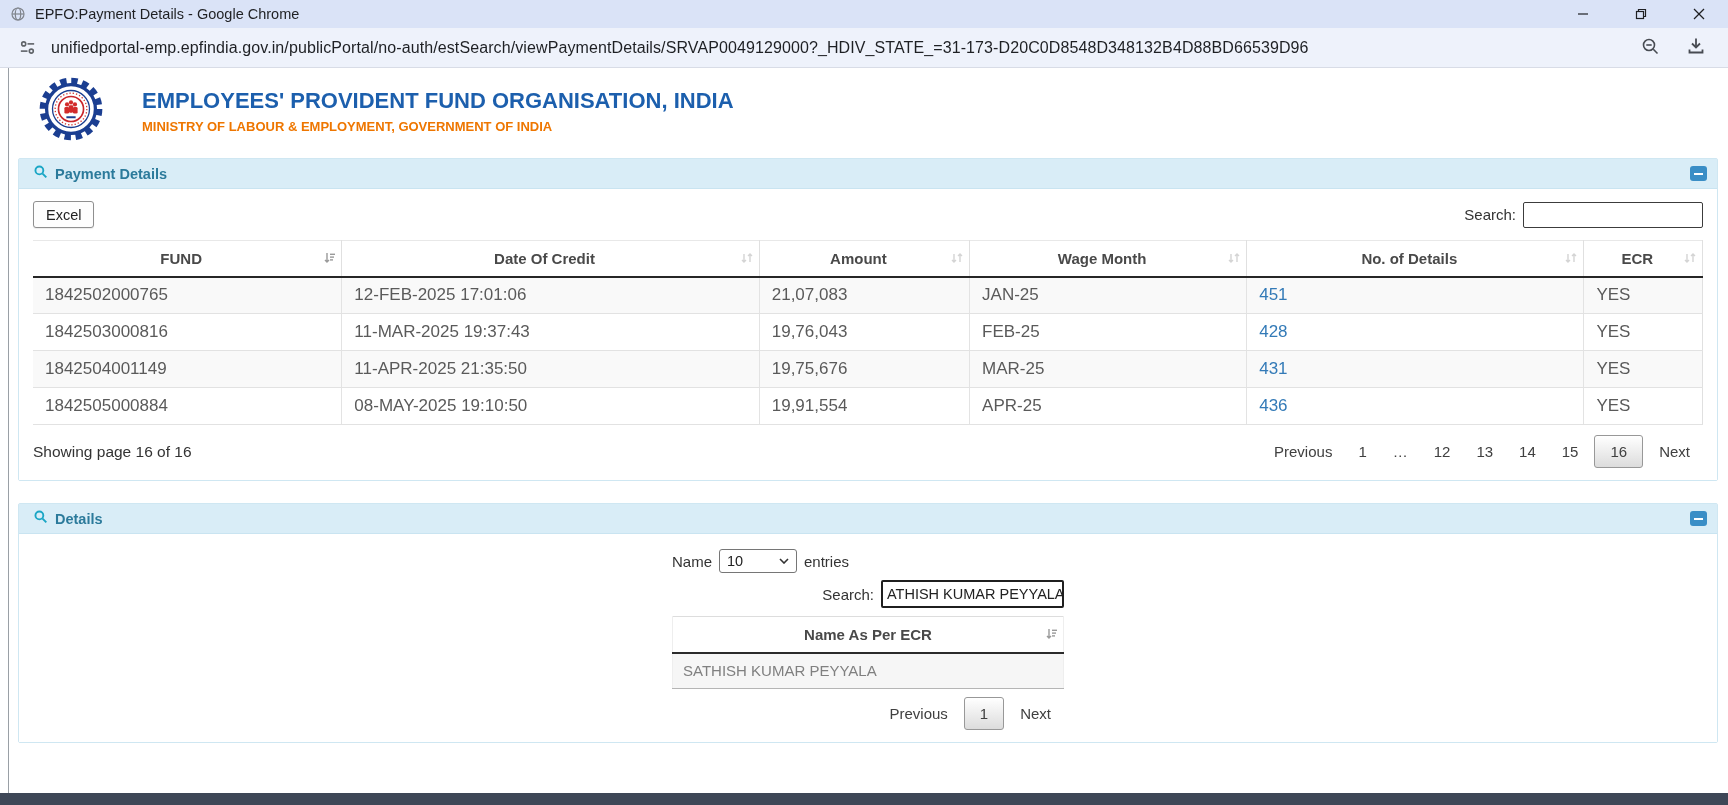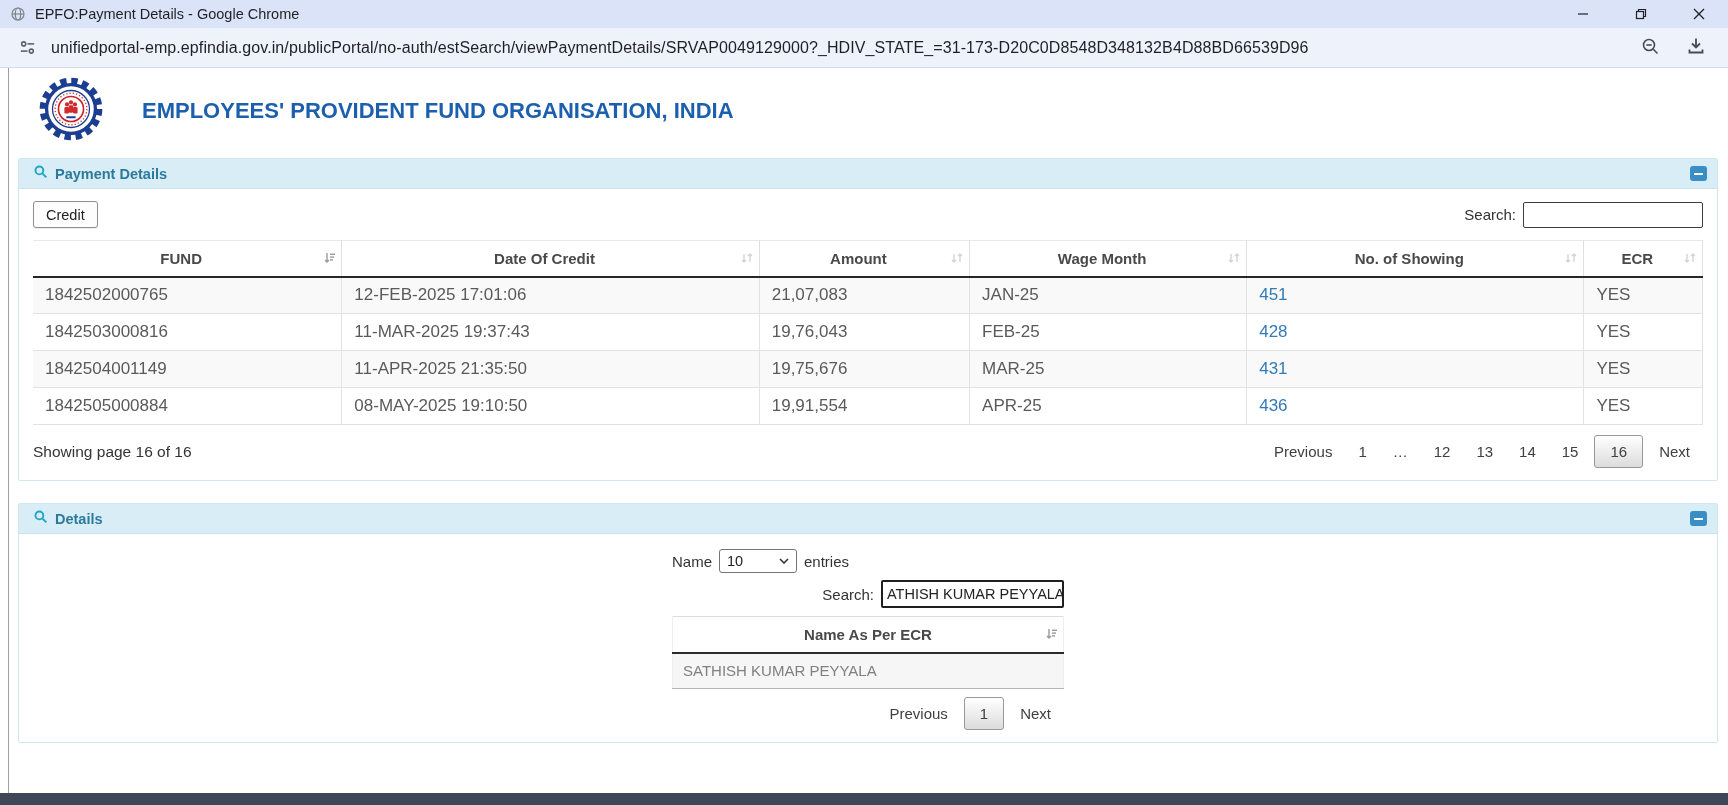--- a/index.html
+++ b/index.html
@@ -158,37 +158,38 @@
             <circle cx="56" cy="43" r="3.2" fill="#d22b2b"></circle>
             <circle cx="50" cy="40" r="3.2" fill="#d22b2b"></circle>
           <rect x="40" y="47" width="7" height="10" rx="2" fill="#d22b2b"></rect>
           <rect x="53" y="47" width="7" height="10" rx="2" fill="#d22b2b"></rect>
           <rect x="46.5" y="44.5" width="7" height="11" rx="2" fill="#d22b2b"></rect>
           <rect x="43" y="61" width="14" height="3" fill="#1b3e91"></rect>
         </svg>
       </span>
       <div class="brand-text">
         <div class="org-title">EMPLOYEES' PROVIDENT FUND ORGANISATION, INDIA</div>
+        <div class="ministry">MINISTRY OF LABOUR &amp; EMPLOYMENT, GOVERNMENT OF INDIA</div>
       </div>
     </div>
 
     <section class="panel">
       <header class="panel-h">
         <span>
           <svg width="15" height="15" viewBox="0 0 16 16" fill="none" stroke="#1aa6c5" stroke-width="2">
               <circle cx="6.8" cy="6.8" r="4.2"></circle>
               <line x1="10.2" y1="10.2" x2="14.2" y2="14.2"></line>
             </svg>
         </span>
         <span class="panel-title">Payment Details</span>
         <span class="collapse-btn"></span>
       </header>
       <div class="panel-b">
         <div class="row1">
-          <button class="excel-btn">Credit</button>
+          <button class="excel-btn">Excel</button>
           <div class="searchbox">
             <label>Search:</label>
             <input value="" style="">
           </div>
         </div>
 
         <table class="pay">
           <colgroup>
             <col style="width:18.5%">
               <col style="width:25%">
@@ -222,21 +223,21 @@
                       <path d="M10 11 L10 3 M8 5 L10 3 L12 5"></path>
                     </svg>
                 </span></th>
               <th><span>Wage Month</span>
                 <span class="sort-ic">
                   <svg width="14" height="14" viewBox="0 0 14 14" fill="none" stroke="#d4d4d4" stroke-width="1.4">
                       <path d="M4 3 L4 11 M2 9 L4 11 L6 9"></path>
                       <path d="M10 11 L10 3 M8 5 L10 3 L12 5"></path>
                     </svg>
                 </span></th>
-              <th><span>No. of Showing</span>
+              <th><span>No. of Details</span>
                 <span class="sort-ic">
                   <svg width="14" height="14" viewBox="0 0 14 14" fill="none" stroke="#d4d4d4" stroke-width="1.4">
                       <path d="M4 3 L4 11 M2 9 L4 11 L6 9"></path>
                       <path d="M10 11 L10 3 M8 5 L10 3 L12 5"></path>
                     </svg>
                 </span></th>
               <th><span>ECR</span>
                 <span class="sort-ic">
                   <svg width="14" height="14" viewBox="0 0 14 14" fill="none" stroke="#d4d4d4" stroke-width="1.4">
                       <path d="M4 3 L4 11 M2 9 L4 11 L6 9"></path>

